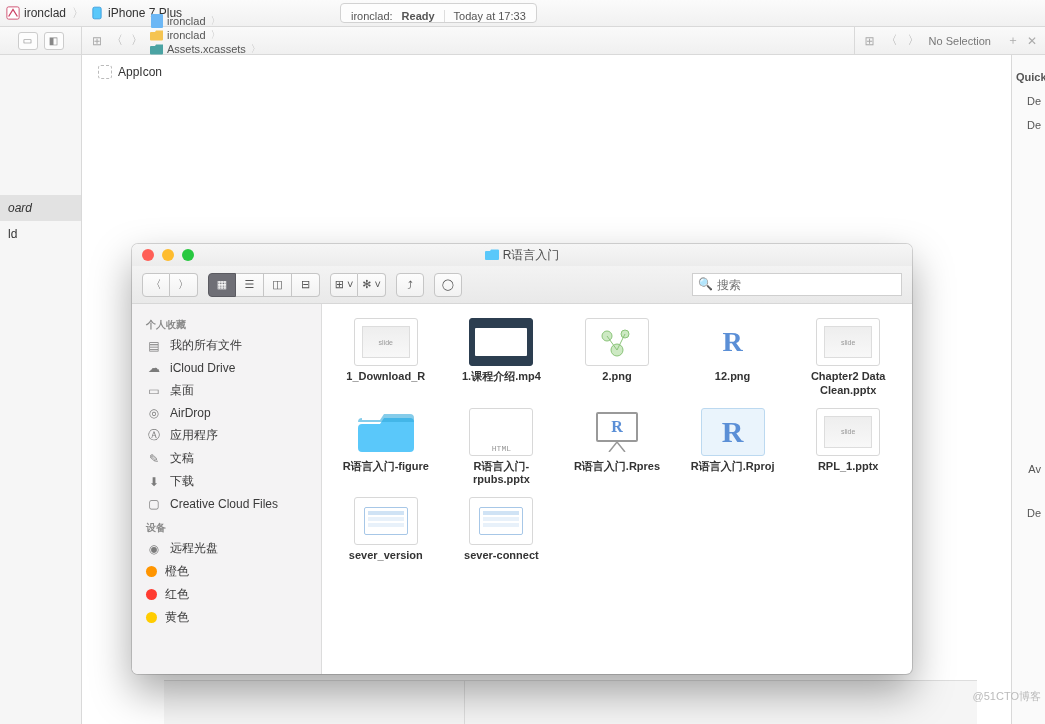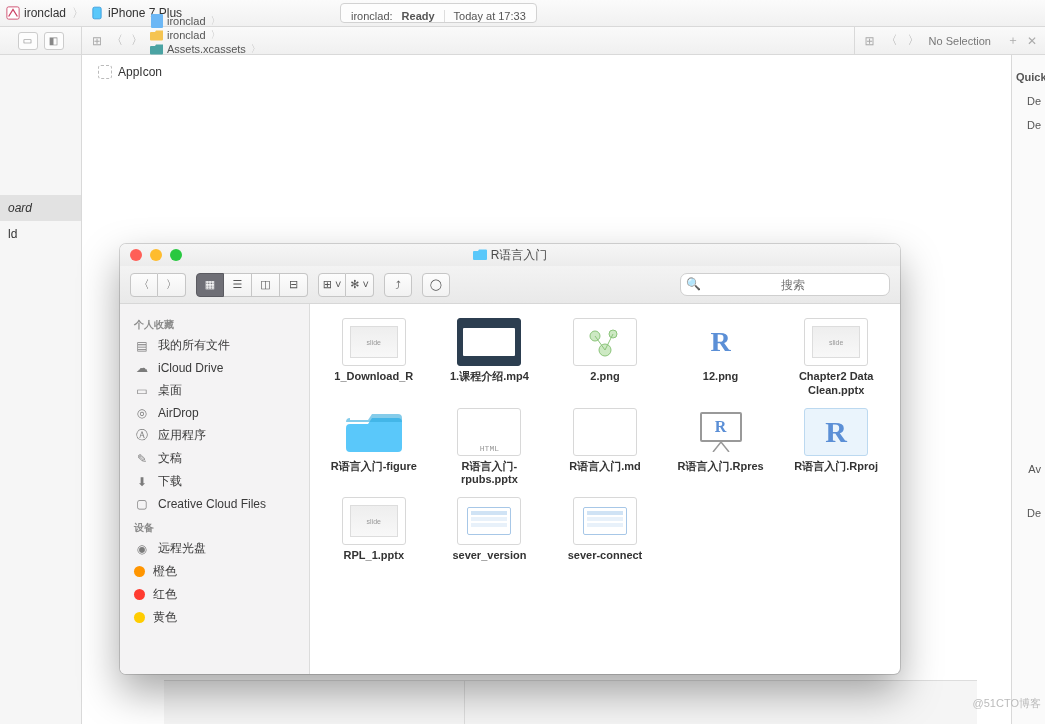--- a/index.html
+++ b/index.html
@@ -30,37 +30,37 @@
 .left-truncated { width:82px; border-right:1px solid #d9d9d9; background:#f6f6f6; padding-top:140px; font-size:12px; color:#333; }
 .left-truncated div { padding:6px 8px; }
 .left-truncated .sel { background:#e2e2e2;font-style:italic; }
 .canvas-area { flex:1; background:#fff; position:relative; }
 .canvas-area .appicon { position:absolute; left:16px; top:10px; font-size:12px; color:#333; display:flex; align-items:center; gap:6px; }
 .dashed { width:14px; height:14px; border:1px dashed #bbb; border-radius:3px; }
 .right-inspector { width:34px; border-left:1px solid #d9d9d9; background:#fafafa; padding-top:10px; font-size:11px; color:#555; text-align:right; }
 .right-inspector div { padding:6px 4px; white-space:nowrap; overflow:hidden; }
 
 
-.finder { position:absolute; left:120px; top:244px; width:780px; height:430px; background:#fff; border-radius:6px; box-shadow:0 18px 40px rgba(0,0,0,.35), 0 0 0 1px rgba(0,0,0,.15); overflow:hidden; display:flex; flex-direction:column; }
+.finder { position:absolute; left:132px; top:244px; width:780px; height:430px; background:#fff; border-radius:6px; box-shadow:0 18px 40px rgba(0,0,0,.35), 0 0 0 1px rgba(0,0,0,.15); overflow:hidden; display:flex; flex-direction:column; }
 .finder-title { height:22px; display:flex; align-items:center; justify-content:center; font-size:12px; color:#4a4a4a; position:relative; background:linear-gradient(#f6f6f6,#ececec); }
 .traffic { position:absolute; left:10px; top:5px; display:flex; gap:8px; }
 .traffic span { width:12px; height:12px; border-radius:50%; display:block; }
 .tl-r{background:#ff5f57;} .tl-y{background:#febc2e;} .tl-g{background:#28c840;}
 .folder-ico { color:#2ea7ff; margin-right:4px; }
 
 .finder-toolbar { height:38px; border-bottom:1px solid #d7d7d7; background:linear-gradient(#f3f3f3,#e9e9e9); display:flex; align-items:center; padding:0 10px; gap:10px; }
 .seg,.btn-group { display:flex; }
 .seg button,.tb-btn { height:24px; min-width:28px; border:1px solid #c6c6c6; background:linear-gradient(#fdfdfd,#f2f2f2); display:flex; align-items:center; justify-content:center; font-size:11px; color:#555; }
 .seg button:first-child,.btn-group .tb-btn:first-child{border-radius:4px 0 0 4px;}
 .seg button:last-child,.btn-group .tb-btn:last-child{border-radius:0 4px 4px 0;}
 .seg button + button,.btn-group .tb-btn + .tb-btn{border-left:none;}
 .seg button.active{background:#6f6f76;color:#fff;border-color:#5b5b61;}
 .tb-single { border-radius:4px; }
 .search { flex:1; max-width:210px; margin-left:auto; position:relative; }
-.search input { width:100%; height:23px; border:1px solid #cfcfcf; border-radius:7px; padding:0 8px 0 24px; font-size:12px; background:#fff;text-align:center; }
+.search input { width:100%; height:23px; border:1px solid #cfcfcf; border-radius:0; padding:0 8px 0 24px; font-size:12px; background:#fff; }
 .search .mag { position:absolute; left:6px; top:4px; color:#999; font-size:12px; }
 
 .finder-body { flex:1; display:flex; }
 .finder-sidebar { width:190px; background:#f4f3f4; border-right:1px solid #dcdcdc; padding:8px 0; overflow-y:auto; }
 .side-hdr { font-size:10px; color:#8a8a8a; padding:6px 14px 2px; font-weight:600; }
 .side-item { display:flex; align-items:center; gap:8px; padding:3px 14px; font-size:12px; color:#3a3a3a; }
 .side-item .ic { width:16px; height:16px; display:flex; align-items:center; justify-content:center; color:#7b7b7b; }
 .tag-dot { width:11px; height:11px; border-radius:50%; }
 
 .finder-content { flex:1; overflow:auto; padding:14px 10px; }
@@ -69,21 +69,21 @@
 .thumb { width:64px; height:48px; border:1px solid #d8d8d8; border-radius:3px; background:#fafafa; display:flex; align-items:center; justify-content:center; position:relative; font-size:10px; color:#888; overflow:hidden;}
 .thumb.folder { border:none; background:none; }
 .thumb.folder svg { width:56px; height:44px; }
 .thumb.blank{background:#fff;}
 .thumb .label-tiny{position:absolute;bottom:2px;font-size:8px;color:#999;font-family:Liberation Mono, monospace;}
 .file-name { font-size:11px; color:#333; text-align:center; max-width:104px; line-height:1.25; word-break:break-word;font-weight:bold; }
 .thumb .Rbig{font-size:28px;color:#5b8fd6;font-family:serif;font-weight:bold;}
 .thumb.easel{border:none;background:none;flex-direction:column;}
 .easel-screen{width:42px;height:30px;border:2px solid #999;border-radius:2px;background:#fff;display:flex;align-items:center;justify-content:center;}
 
-.watermark{position:absolute;right:4px;bottom:13px;font-size:11px;color:#bbb;margin-left:13px;}
+.watermark{position:absolute;right:4px;bottom:20px;font-size:11px;color:#bbb;margin-left:13px;}
 
 
 .bottom-strip{position:absolute;left:82px;right:34px;bottom:0;height:44px;border-top:1px solid #ddd;background:#f5f5f5;}
 .bottom-mid-sep{position:absolute;left:300px;top:0;bottom:0;width:1px;background:#ddd;}
 </style>
 </head>
 <body>
 
 <div class="topbar">
   <div class="top-left">
@@ -324,24 +324,20 @@
             </div>
             <div class="file-name">R语言入门-figure</div>
           </div>
           <div class="file-item">
             <div class="thumb blank">
               <span class="label-tiny">HTML</span>
             </div>
             <div class="file-name">R语言入门-rpubs.pptx</div>
           </div>
           <div class="file-item">
-            <div class="thumb blank"></div>
-            <div class="file-name">R语言入门.md</div>
-          </div>
-          <div class="file-item">
             <div class="thumb easel">
               <div class="easel-screen">
                 <span style="color:#5b8fd6;font-family:serif;font-size:16px;font-weight:bold">R</span>
               </div>
               <svg width="20" height="10">
                 <path d="M10 0 L2 10 M10 0 L18 10" stroke="#999" stroke-width="1.5"></path>
               </svg>
             </div>
             <div class="file-name">R语言入门.Rpres</div>
           </div>

